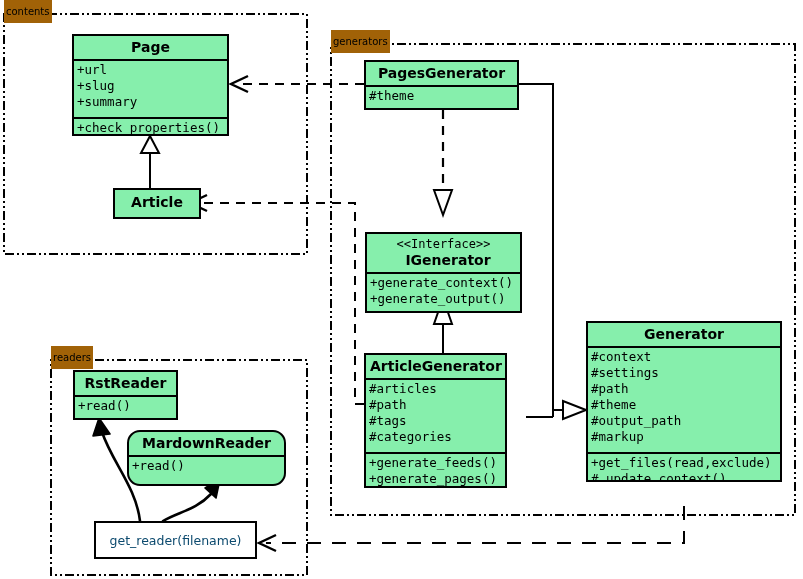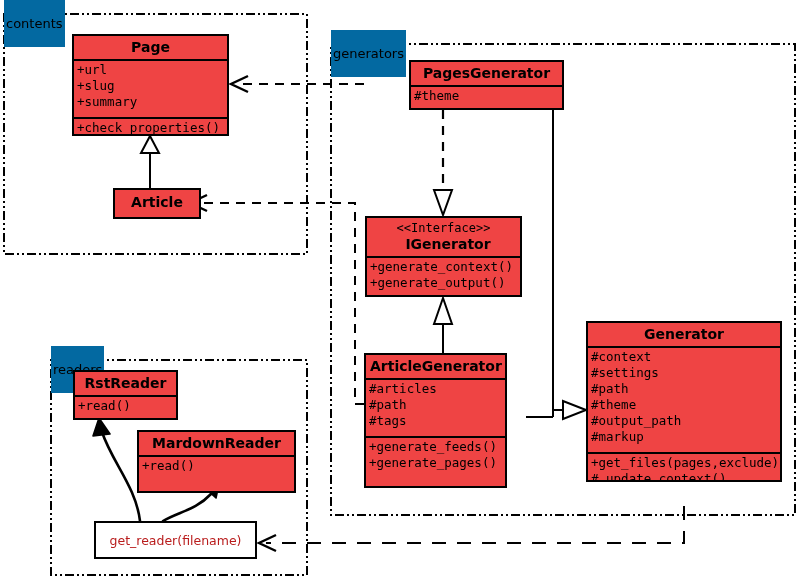--- a/index.html
+++ b/index.html
@@ -21,34 +21,34 @@
   #svg-layer {
     position: absolute;
     left: 0;
     top: 0;
     width: 803px;
     height: 579px;
   }
   .pkg-label {
     position: absolute;
     font-family: "DejaVu Sans", sans-serif;
-    font-size: 13px;
-    color: #000;
-    background: #0369a1;
-    padding: 16px 2px;
+    font-size: 10px;
+    color: #000;
+    background: #a16207;
+    padding: 4px 2px;
     white-space: nowrap;
     line-height: 15px;
   }
 
   
   .cls {
     position: absolute;
     box-sizing: border-box;
     border: 2px solid #000;
-    background: #ef4444;
+    background: #86efac;
     overflow: hidden;
   }
   .cls-name {
     font-family: "DejaVu Sans", sans-serif;
     font-weight: bold;
     font-size: 14px;
     text-align: center;
     color: #000;
     padding: 3px 4px 4px 4px;
     line-height: 16px;
@@ -82,21 +82,21 @@
   .plainbox {
     position: absolute;
     box-sizing: border-box;
     border: 2px solid #000;
     background: #ffffff;
     display: flex;
     align-items: center;
     justify-content: center;
     font-family: "DejaVu Sans", sans-serif;
     font-size: 12.5px;
-    color: #b91c1c;
+    color: #0c4a6e;
     white-space: nowrap;
   }
 </style>
 </head>
 <body>
 
 <div id="canvas">
 
   <svg id="svg-layer" viewBox="0 0 803 579" xmlns="http://www.w3.org/2000/svg">
 
@@ -152,45 +152,46 @@
     <div class="cls-sep"></div>
     <div class="cls-members">
       <div>+check_properties()</div>
     </div>
   </div>
 
   <div class="cls" style="left:113px; top:188px; width:88px; height:31px;">
     <div class="cls-name" style="padding:4px 6px;">Article</div>
   </div>
 
-  <div class="cls" style="left:364px; top:60px; width:155px; height:50px;margin-left:45px;">
+  <div class="cls" style="left:364px; top:60px; width:155px; height:50px;">
     <div class="cls-name">PagesGenerator</div>
     <div class="cls-sep"></div>
     <div class="cls-members">
       <div>#theme</div>
     </div>
   </div>
 
-  <div class="cls" style="left:365px; top:216px; width:157px; height:81px;">
+  <div class="cls" style="left:365px; top:232px; width:157px; height:81px;">
     <div class="cls-stereo">&lt;&lt;Interface&gt;&gt;</div>
     <div class="cls-name" style="padding:0 4px 4px 13px;">IGenerator</div>
     <div class="cls-sep"></div>
     <div class="cls-members">
       <div>+generate_context()</div>
       <div>+generate_output()</div>
     </div>
   </div>
 
   <div class="cls" style="left:364px; top:353px; width:143px; height:135px;">
     <div class="cls-name">ArticleGenerator</div>
     <div class="cls-sep"></div>
     <div class="cls-members">
       <div>#articles</div>
       <div>#path</div>
       <div>#tags</div>
+      <div>#categories</div>
     </div>
     <div class="cls-sep"></div>
     <div class="cls-members">
       <div>+generate_feeds()</div>
       <div>+generate_pages()</div>
     </div>
   </div>
 
   <div class="cls" style="left:586px; top:321px; width:196px; height:161px;">
     <div class="cls-name">Generator</div>
@@ -198,34 +199,34 @@
     <div class="cls-members">
       <div>#context</div>
       <div>#settings</div>
       <div>#path</div>
       <div>#theme</div>
       <div>#output_path</div>
       <div>#markup</div>
     </div>
     <div class="cls-sep"></div>
     <div class="cls-members">
-      <div>+get_files(pages,exclude)</div>
+      <div>+get_files(read,exclude)</div>
       <div>#_update_context()</div>
     </div>
   </div>
 
   <div class="cls" style="left:73px; top:370px; width:105px; height:50px;">
     <div class="cls-name">RstReader</div>
     <div class="cls-sep"></div>
     <div class="cls-members">
       <div>+read()</div>
     </div>
   </div>
 
-  <div class="cls" style="left:137px; top:430px; width:159px; height:63px;">
+  <div class="cls" style="left:127px; top:430px; width:159px; height:56px;border-radius:13px;">
     <div class="cls-name">MardownReader</div>
     <div class="cls-sep"></div>
     <div class="cls-members">
       <div>+read()</div>
     </div>
   </div>
 
   <div class="plainbox" style="left:94px; top:521px; width:163px; height:38px;">
     <span>get_reader(filename)</span>
   </div>

